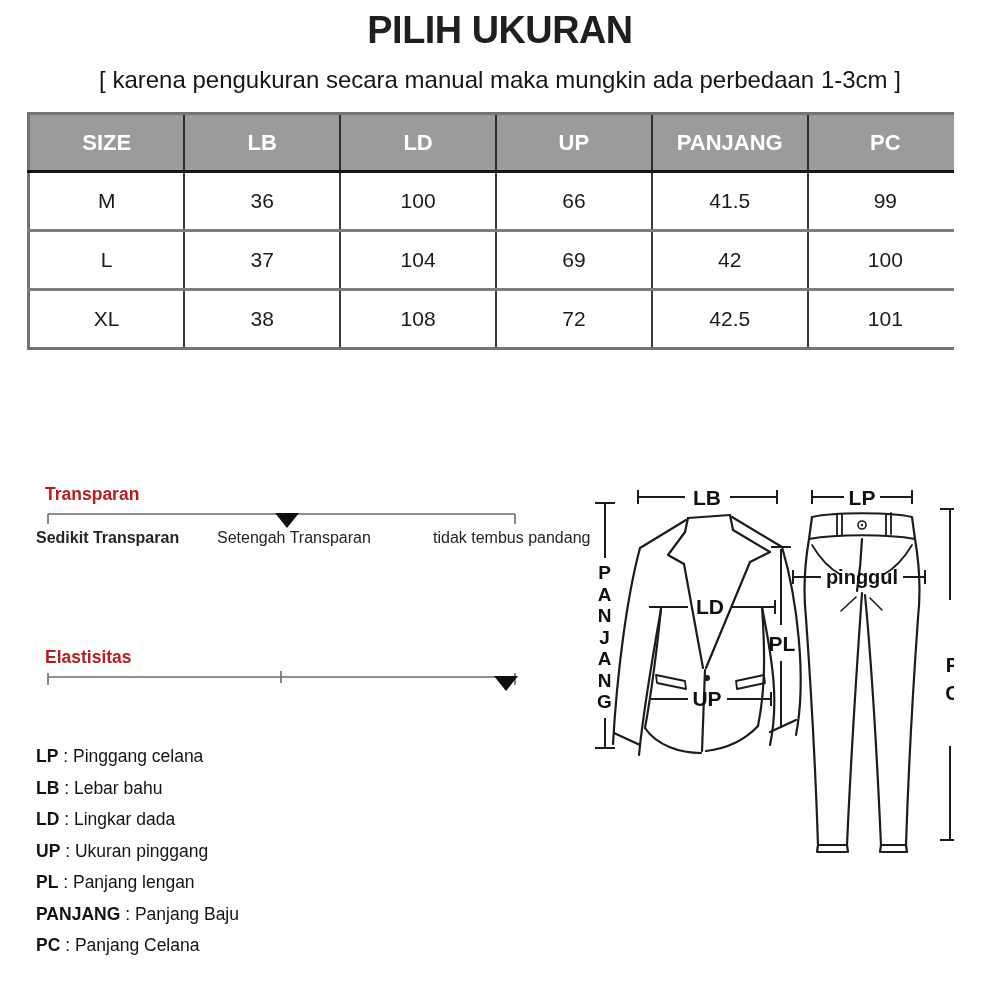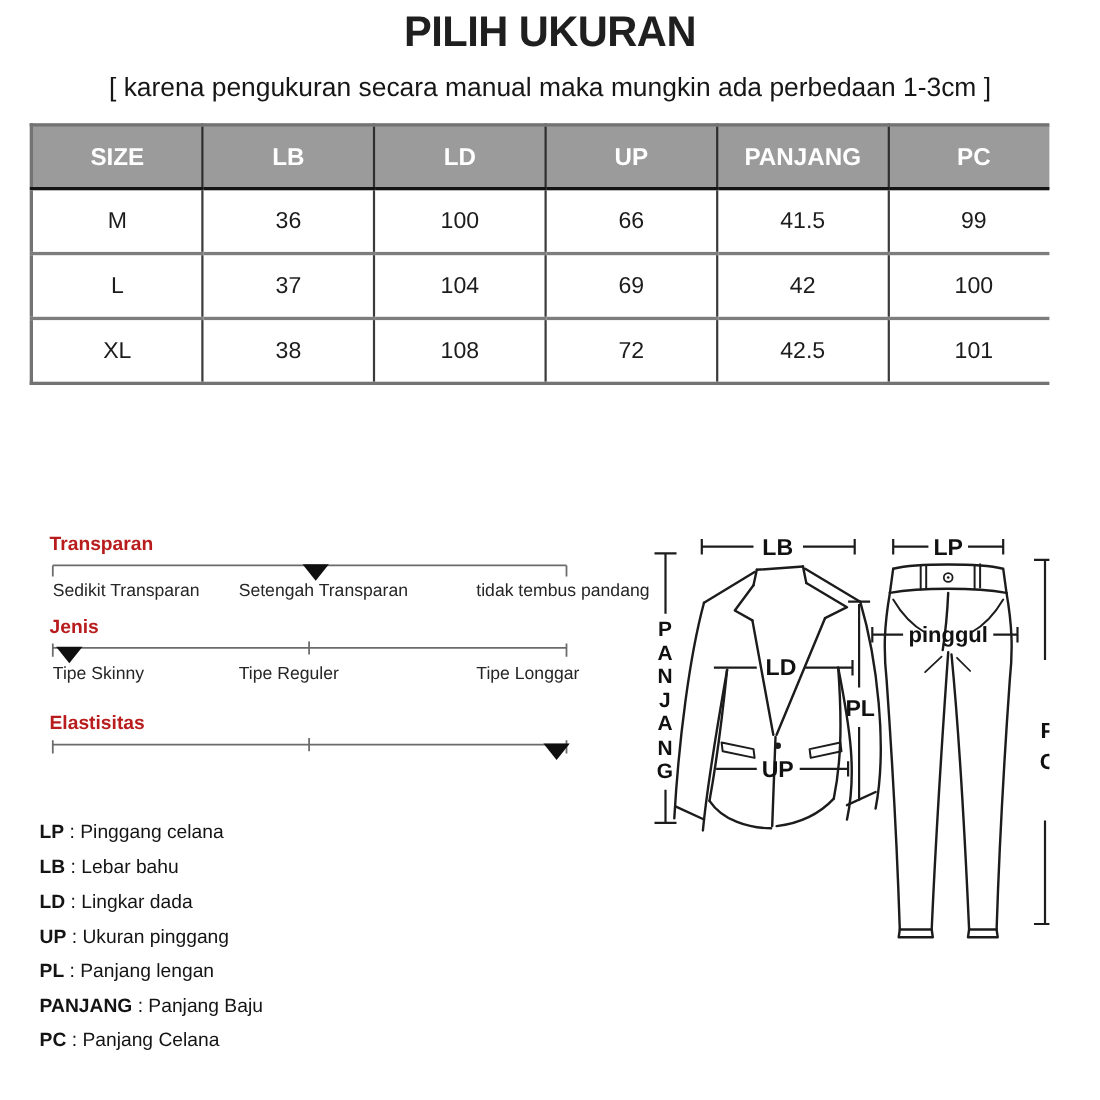--- a/index.html
+++ b/index.html
@@ -24,21 +24,21 @@
                 border-top:3px solid #7d7d7d;}
   table.size tr td:first-child, table.size tr th:first-child{border-left:none;}
   table.size tr td:last-child, table.size tr th:last-child{border-right:none;}
 
   
   .scale{position:absolute;left:30px;width:578px;height:70px;}
   .scale-name{position:absolute;left:15px;top:0;font-size:17.5px;font-weight:700;color:#b91c1c;}
   .scale-svg{position:absolute;left:0;top:24px;}
   .scale-opts{position:absolute;left:0;top:45px;width:578px;height:22px;font-size:16px;color:#262626;}
   .opt{position:absolute;top:0;white-space:nowrap;}
-  .opt.o0{left:18px;}
+  .opt.o0{left:6px;font-weight:bold;}
   .opt.o1{left:187px;}
   .opt.o2{left:403px;}
 
   
   .legend{position:absolute;left:36px;top:746px;}
   .legend-item{font-size:17.5px;color:#141414;height:18px;margin-bottom:13.5px;white-space:nowrap;}
   .legend-item b{font-weight:700;}
   .sep{white-space:pre;}
 
   
@@ -107,37 +107,20 @@
       </g>
       <polygon points="-12,0 12,0 0,15" fill="#0f0f0f" transform="translate(257,5)"></polygon>
     </svg>
     <div class="scale-opts">
       <span class="opt o0">Sedikit Transparan</span>
       <span class="opt o1">Setengah Transparan</span>
       <span class="opt o2">tidak tembus pandang</span>
     </div>
   </div>
 
-  <div class="scale" style="top:559px">
-    <div class="scale-name">Jenis</div>
-    <svg class="scale-svg" width="500" height="24">
-      <g stroke="#6b6b6b" stroke-width="1.6" fill="none">
-        <line x1="18" y1="6" x2="485" y2="6"></line>
-        <line x1="18" y1="2" x2="18" y2="14"></line>
-        <line x1="485" y1="2" x2="485" y2="14"></line>
-        <line x1="251" y1="0" x2="251" y2="12"></line>
-      </g>
-      <polygon points="-12,0 12,0 0,15" fill="#0f0f0f" transform="translate(33,5)"></polygon>
-    </svg>
-    <div class="scale-opts">
-      <span class="opt o0">Tipe Skinny</span>
-      <span class="opt o1">Tipe Reguler</span>
-      <span class="opt o2">Tipe Longgar</span>
-    </div>
-  </div>
 
   <div class="scale" style="top:647px">
     <div class="scale-name">Elastisitas</div>
     <svg class="scale-svg" width="500" height="24">
       <g stroke="#6b6b6b" stroke-width="1.6" fill="none">
         <line x1="18" y1="6" x2="485" y2="6"></line>
         <line x1="18" y1="2" x2="18" y2="14"></line>
         <line x1="485" y1="2" x2="485" y2="14"></line>
         <line x1="251" y1="0" x2="251" y2="12"></line>
       </g>

